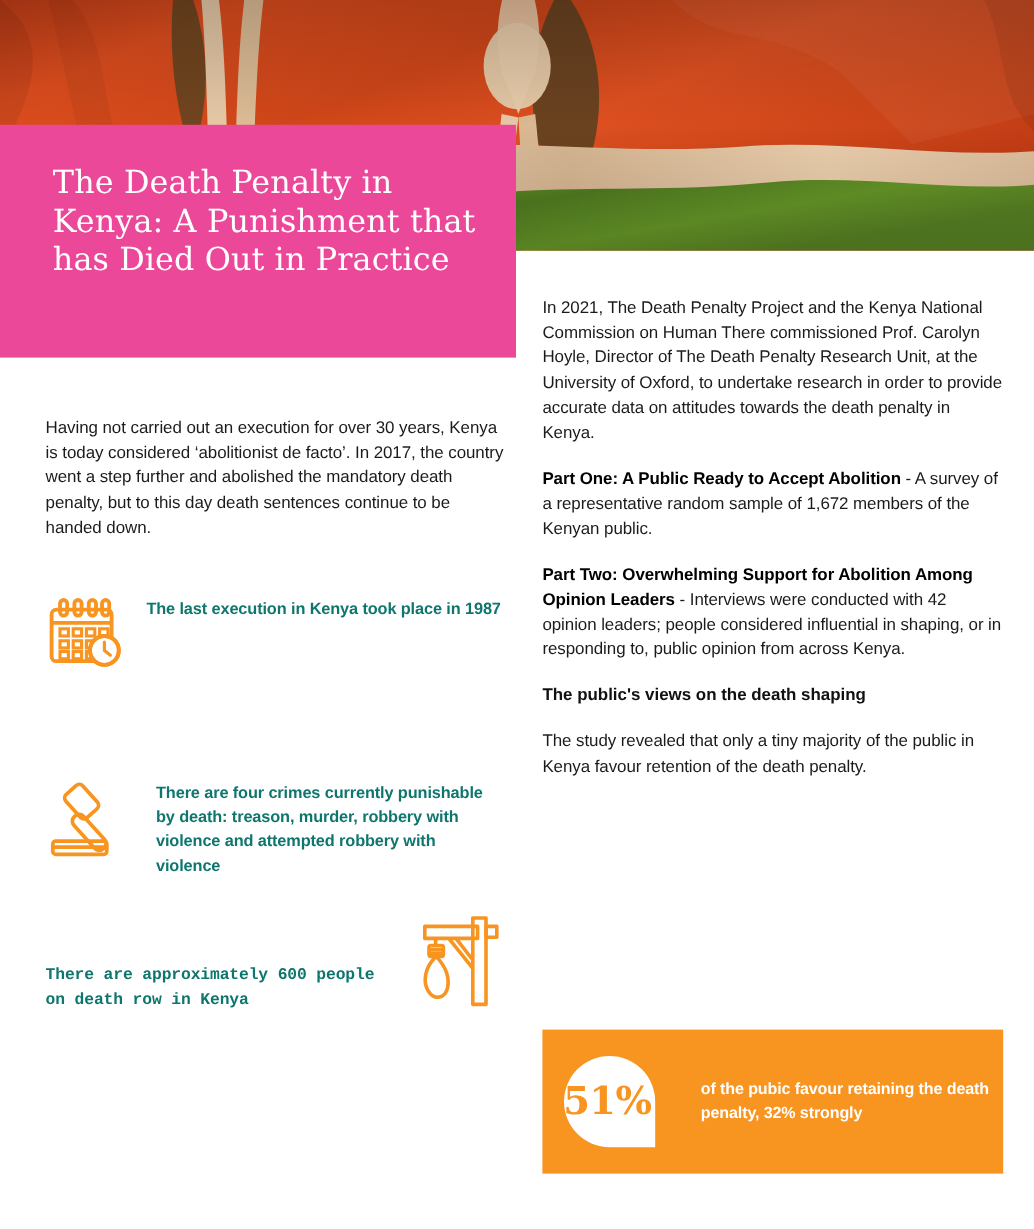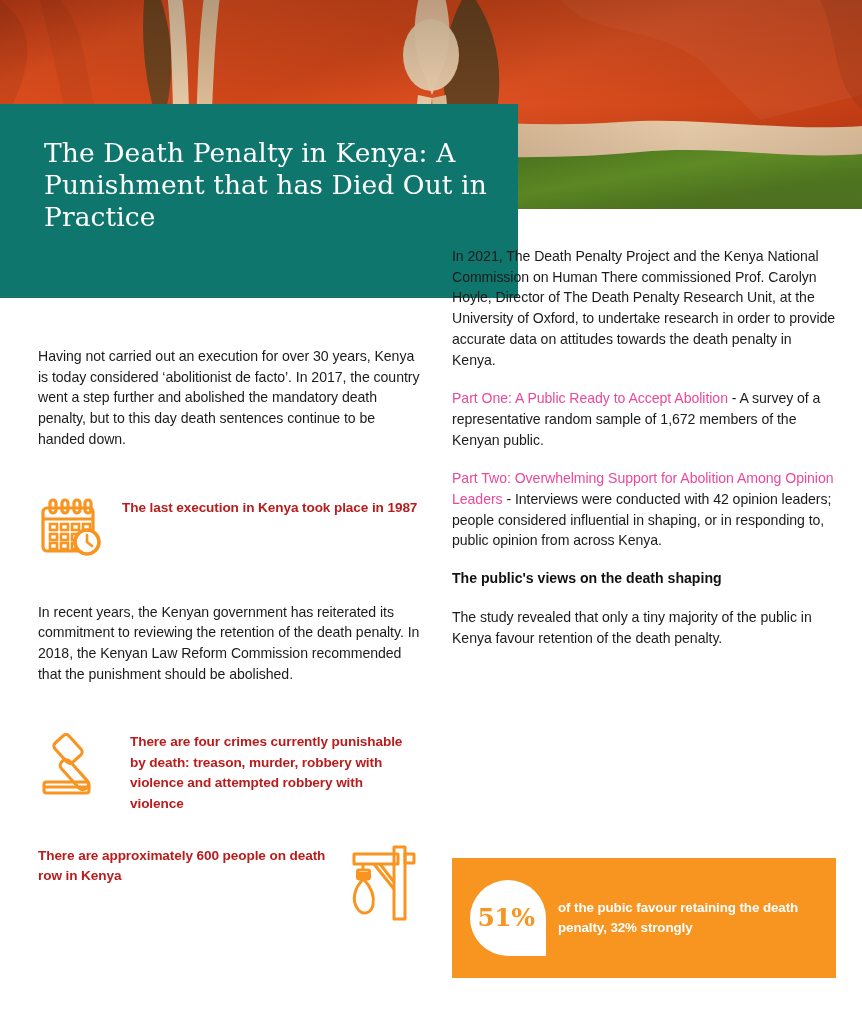--- a/index.html
+++ b/index.html
@@ -24,22 +24,22 @@
     width: 862px; height: 209px;
     overflow: hidden;
     background: #d4461d;
   }
   .hero svg { display: block; width: 862px; height: 209px; }
 
   
   .title-box {
     position: absolute;
     left: 0; top: 104px;
-    width: 518px; height: 194px;
-    background: #0f766e;
+    width: 430px; height: 194px;
+    background: #ec4899;
     padding: 33px 30px 0 44px;
   }
   .title-box h1 {
     font-family: "DejaVu Serif", serif;
     font-size: 26.5px;
     line-height: 1.21;
     font-weight: 400;
     color: #ffffff;
     letter-spacing: 0.1px;
   }
@@ -66,43 +66,44 @@
     font-size: 14.1px;
     font-weight: bold;
     color: #111111;
     line-height: 1.4;
   }
   .gap-18 { height: 18px; }
   .gap-20 { height: 20px; }
   .gap-22 { height: 22px; }
   .gap-26 { height: 26px; }
 
-  b.lead { font-weight: normal; color: #ec4899; }
+  b.lead { font-weight: bold; color: #000000; }
 
   
   .fact {
     display: flex;
     align-items: flex-start;
     gap: 20px;
   }
   .fact .ico { flex: 0 0 auto; }
   .fact-text {
     font-size: 13.6px;
     font-weight: bold;
     line-height: 1.5;
-    color: #b91c1c;
+    color: #0f766e;
     letter-spacing: -0.1px;
     padding-top: 2px;
   }
 
   .fact-right {
     display: flex;
-    align-items: flex-start;
+    align-items: flex-end;
     justify-content: space-between;
     gap: 12px;
+    font-family: Liberation Mono, monospace;
   }
 
   
   .stat-box {
     position: absolute;
     left: 452px; top: 858px;
     width: 384px; height: 120px;
     background: #f89420;
     display: flex;
     align-items: center;
@@ -113,27 +114,27 @@
     width: 76px; height: 76px;
     background: #ffffff;
     border-radius: 50% 50% 0 50%;
     display: flex;
     align-items: center;
     justify-content: center;
   }
   .stat-num {
     font-family: "DejaVu Serif", serif;
     font-weight: bold;
-    font-size: 25px;
+    font-size: 32px;
     color: #f89420;
     letter-spacing: -0.5px;
     transform: translate(-2px, -1px);
   }
   .stat-text {
-    margin-left: 12px;
+    margin-left: 38px;
     font-size: 13.4px;
     font-weight: bold;
     line-height: 1.5;
     color: #ffffff;
     letter-spacing: -0.1px;
   }
 </style>
 </head>
 <body>
 
@@ -235,21 +236,20 @@
           <circle cx="49" cy="46" r="12" fill="#ffffff"></circle>
           <circle cx="49" cy="46" r="12"></circle>
           <polyline points="49,39 49,46 54,50" stroke-width="2.6" stroke-linecap="round"></polyline>
         </svg>
       </span>
       <span class="fact-text">The last execution in Kenya took place in 1987</span>
     </div>
 
     <div class="gap-22"></div>
     <div style="height:18px"></div>
-    <p class="body">In recent years, the Kenyan government has reiterated its commitment to reviewing the retention of the death penalty. In 2018, the Kenyan Law Reform Commission recommended that the punishment should be abolished.</p>
 
     <div style="height:46px"></div>
 
     <div class="fact">
       <span class="ico">
         <svg width="72" height="70" viewBox="0 0 72 70" fill="none" stroke="#f89420" stroke-width="3.1" stroke-linejoin="round">
           <rect x="20.5" y="6" width="19" height="26" rx="4" transform="rotate(-42 30 19)"></rect>
           <rect x="31" y="27" width="11" height="36" rx="5" transform="rotate(-42 36 45)"></rect>
           <rect x="6" y="52" width="45" height="11" rx="2.5"></rect>
           <line x1="6" y1="57" x2="51" y2="57"></line>

